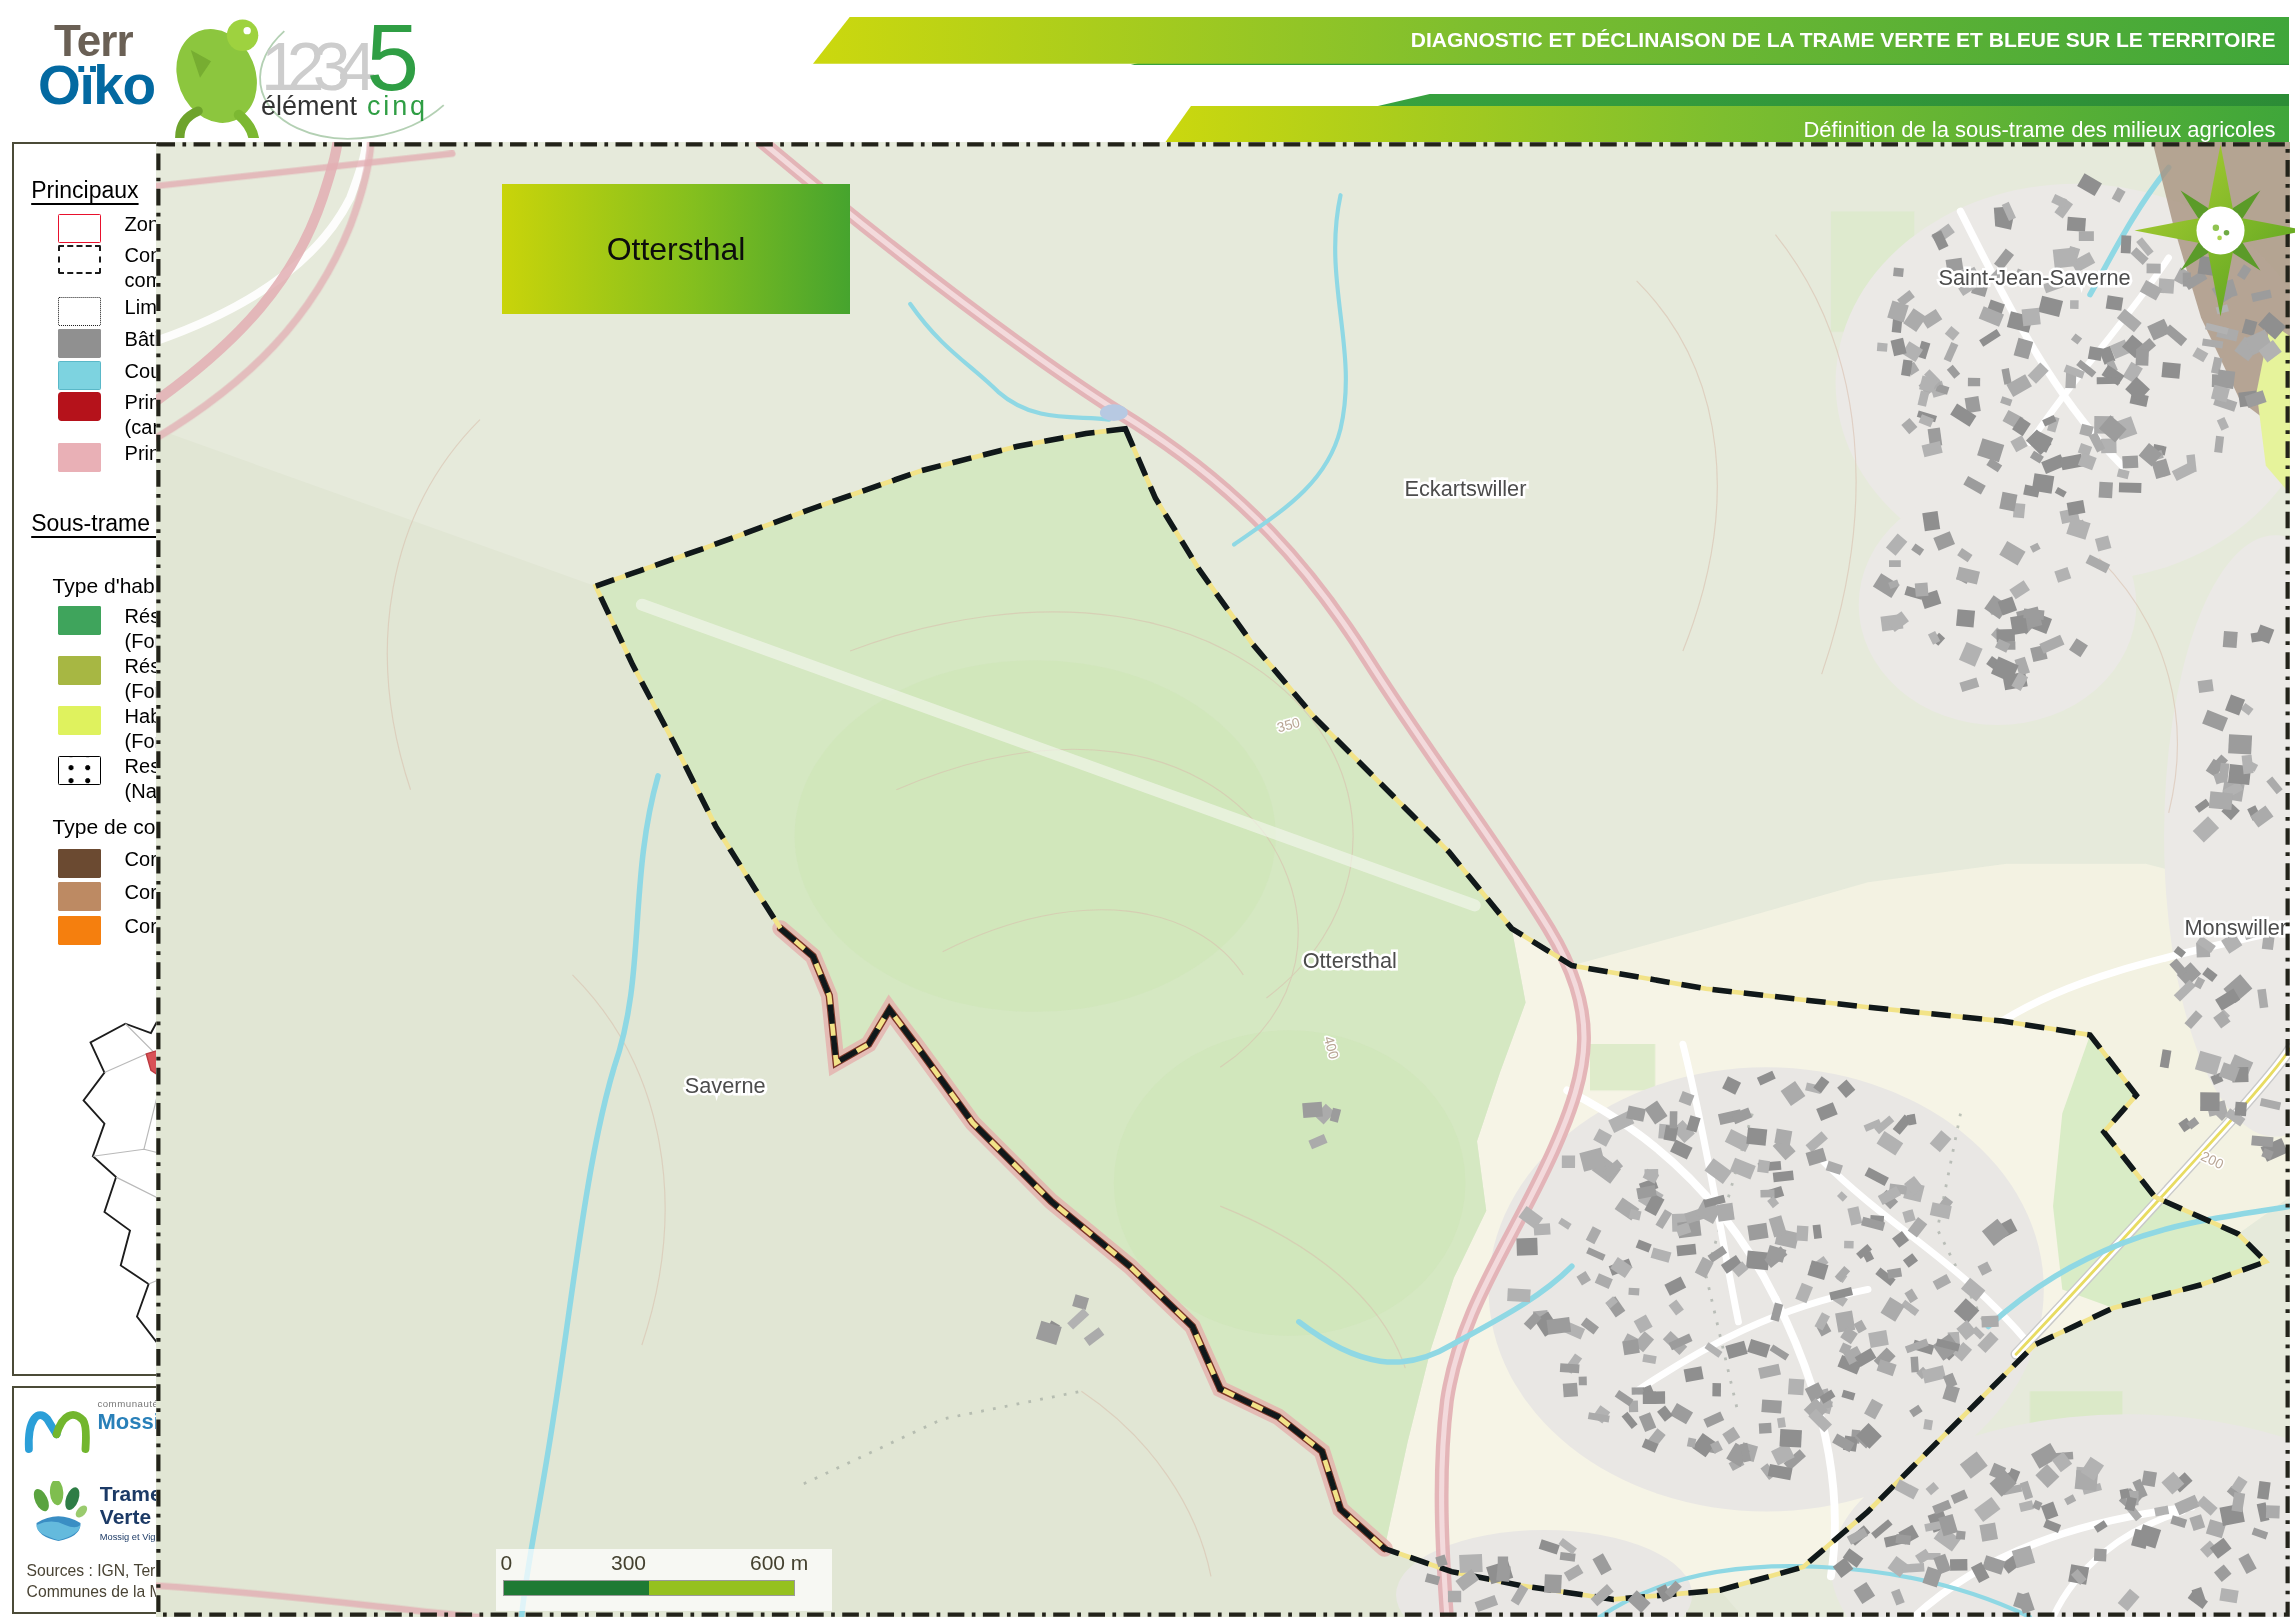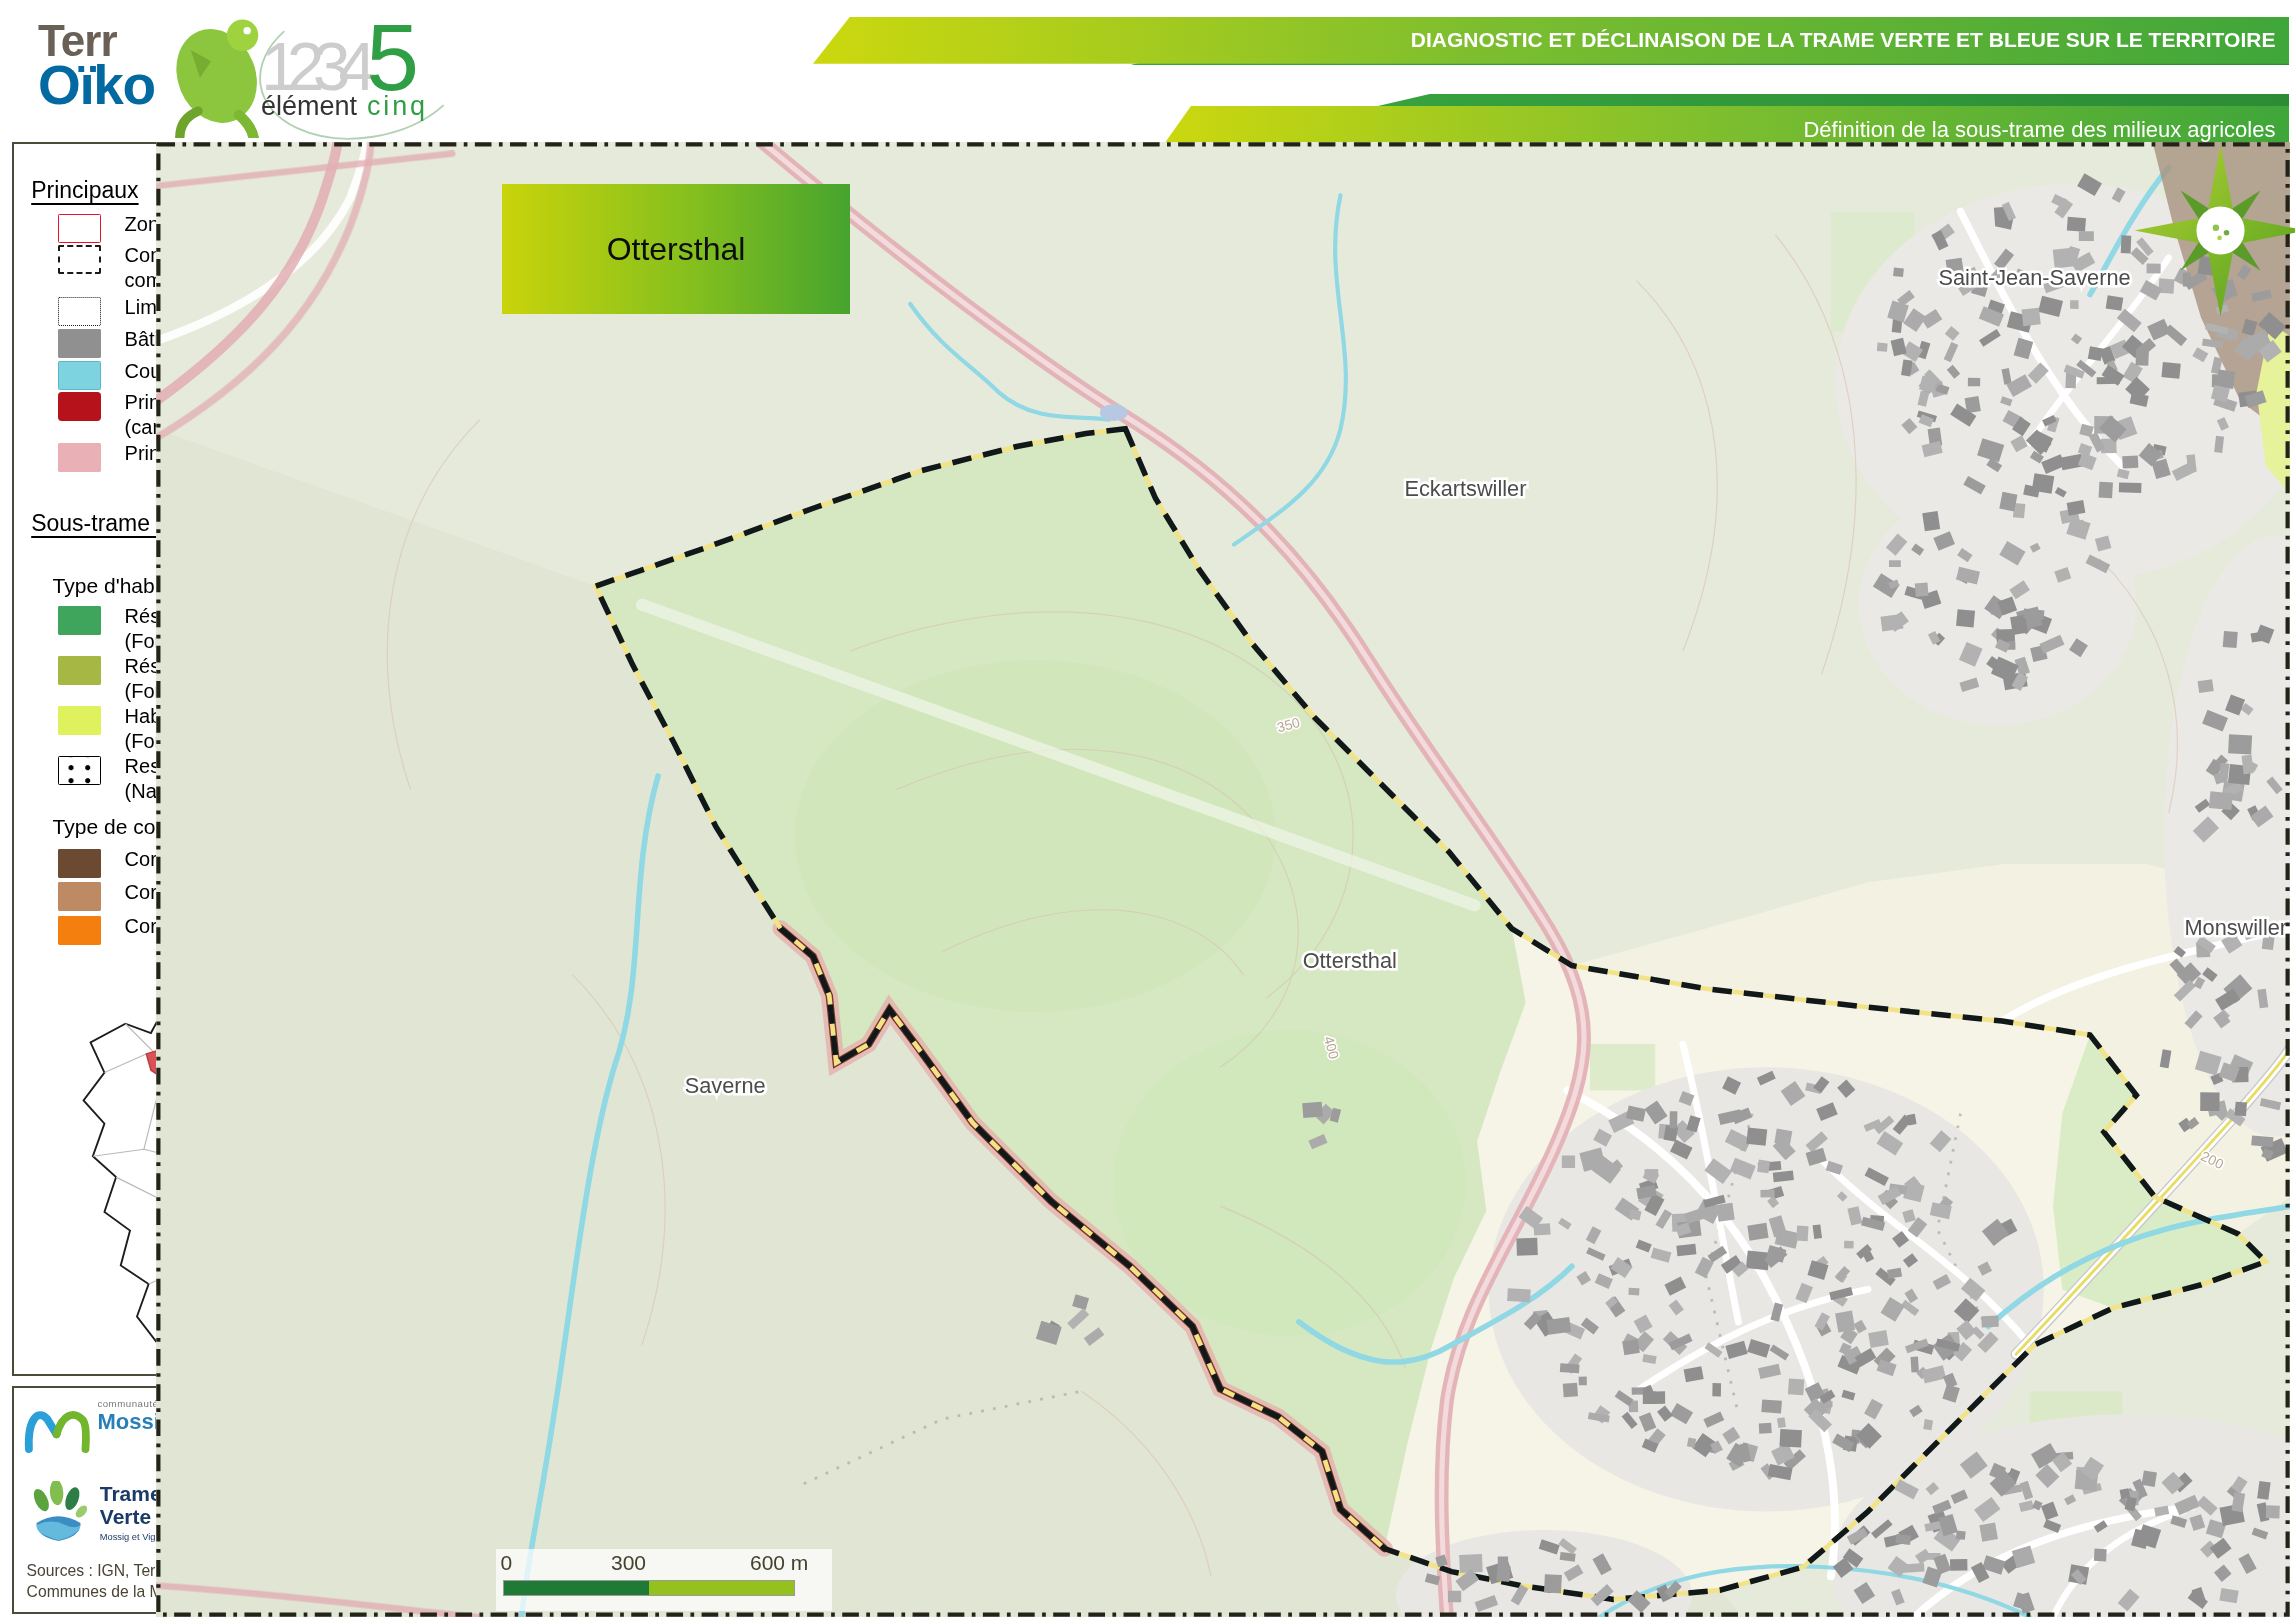--- a/index.html
+++ b/index.html
@@ -16,21 +16,21 @@
     background:linear-gradient(90deg,#ccd80e 0%,#7dbe2f 50%,#3fa63a 100%);
     clip-path:polygon(0 100%,3% 0,100% 0,100% 100%);}
   #banner-3{left:1157px;top:106px;height:48px;font-size:22px;font-weight:500;
     background:linear-gradient(90deg,#ccd80e 0%,#7dbe2f 50%,#3fa63a 100%);
     clip-path:polygon(0 100%,3% 0,100% 0,100% 100%);}
   .banner-dark{position:absolute;right:5.6px;background:linear-gradient(90deg,#37a23f,#2c8c36);}
   #bdark-1{left:1129px;top:46px;height:19.4px;clip-path:polygon(0 100%,6% 0,100% 0,100% 100%);}
   #bdark-2{left:1365px;top:94px;height:15px;clip-path:polygon(0 100%,7% 0,100% 0,100% 100%);}
 
   #terroiko-logo{position:absolute;left:38px;top:22px;line-height:.88;}
-  #terroiko-logo .t1{font-size:44px;font-weight:700;color:#6a6055;letter-spacing:-0.9px;}
+  #terroiko-logo .t1{font-size:44px;font-weight:700;color:#6a6055;letter-spacing:-0.9px;margin-left:16px;}
   #terroiko-logo .t2{font-size:55px;font-weight:700;color:#0369a1;letter-spacing:-1.4px;}
   #frog-icon{position:absolute;left:163px;top:13px;}
 
   #element5-logo{position:absolute;left:261px;top:18.5px;width:199px;height:125px;}
   .e5num{font-size:68px;color:#cdcdcd;line-height:1;display:inline-block;margin-right:-12px;}
   .e5five{font-size:95px;color:#2f9e44;font-weight:500;line-height:.8;display:inline-block;margin-left:1.9px;}
   #e5words{margin-top:-8.3px;font-size:27px;color:#333;}
   #e5words .cinq{color:#2f9e44;letter-spacing:2.8px;margin-left:10px;}
 
   

